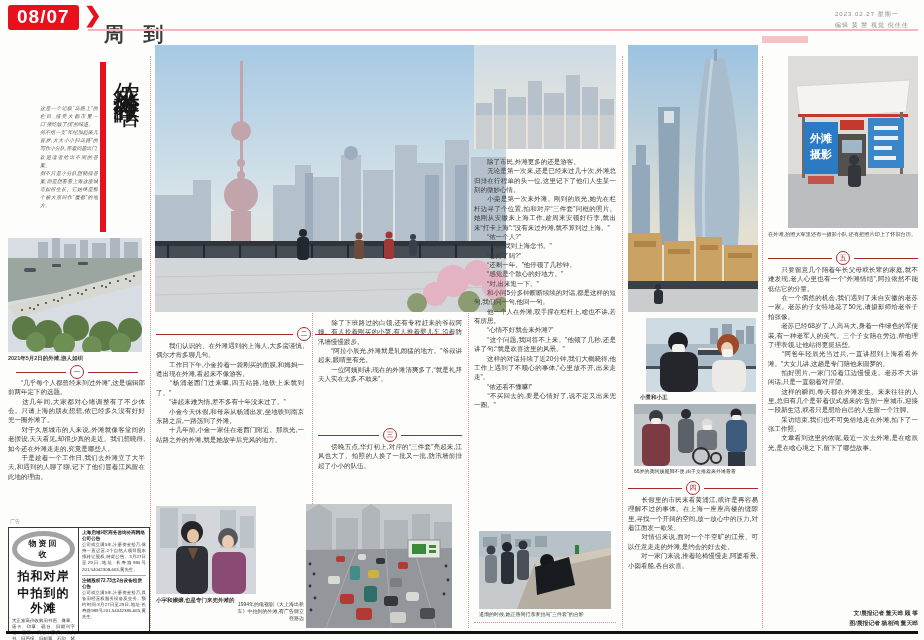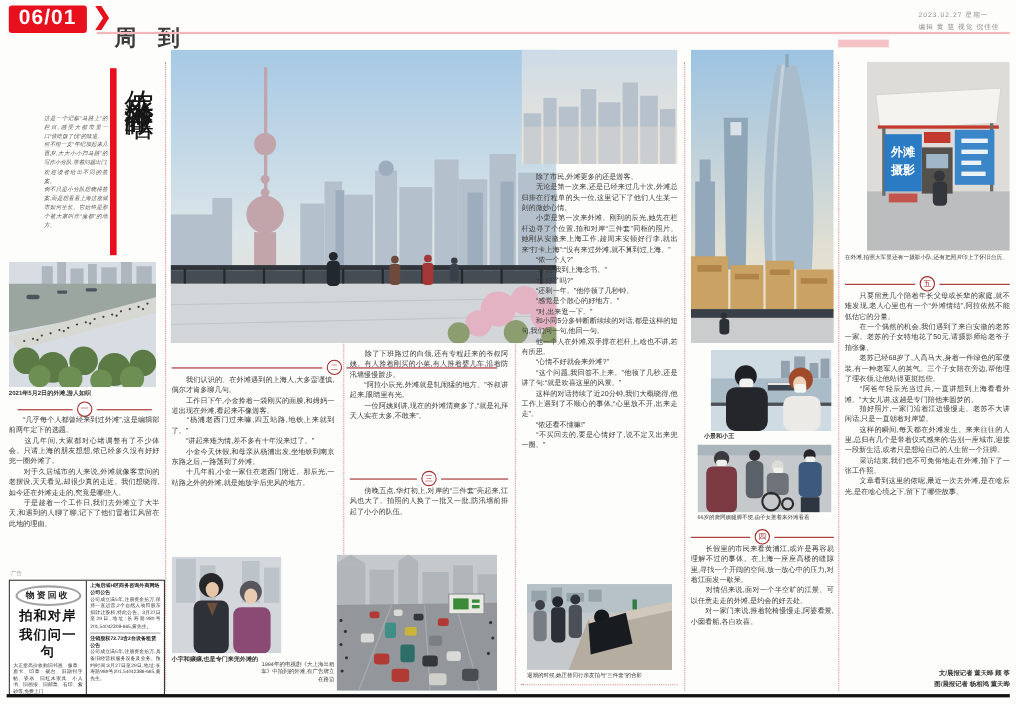--- a/index.html
+++ b/index.html
@@ -34,42 +34,42 @@
                font-size:7px;display:flex;align-items:center;justify-content:center;flex:0 0 auto;background:#fff;}
   .sig{font-size:5.8px;font-weight:bold;color:#3a3a3a;text-align:right;line-height:1.8;white-space:pre-line;}
   
   .ph{overflow:hidden;font-family:Liberation Serif, serif;}
   .ph svg{display:block;width:100%;height:100%;}
   
   .adlabel{font-size:5px;color:#999;}
   .ads{left:8px;top:527px;width:140px;height:103px;border:1px solid #3a3a3a;display:flex;background:#fff;}
   .ad-left{width:50%;border-right:1px solid #3a3a3a;padding:3px 3px 2px;box-sizing:border-box;text-align:center;}
   .ad-right{width:50%;padding:2px 3px;box-sizing:border-box;display:flex;flex-direction:column;gap:2px;}
-  .oval{display:inline-block;border:2px solid #a3a3a3;border-radius:50%;padding:2px 8px;font-size:8px;
+  .oval{display:inline-block;border:5px solid #a3a3a3;border-radius:50%;padding:2px 8px;font-size:8px;
         font-weight:bold;letter-spacing:2px;color:#222;}
   .ad-big{font-size:12px;font-weight:bold;color:#111;letter-spacing:1px;line-height:1.25;margin-top:2px;}
   .ad-small{font-size:4.4px;color:#333;text-align:justify;line-height:1.35;margin-top:2px;}
   .notice{border-bottom:1px solid #aaa;padding-bottom:2px;}
   .notice:last-child{border-bottom:none;}
   .notice-title{font-size:4.6px;font-weight:bold;color:#222;line-height:1.3;}
   .notice-body{font-size:4.4px;color:#333;text-align:justify;line-height:1.4;}
   .footerbar{left:6px;top:631px;width:912px;height:3px;background:#121212;}
 </style>
 </head>
 <body>
 
 <div class="page">
 
   <div class="vsep" style="left:150px"></div>
   <div class="vsep" style="left:312px"></div>
   <div class="vsep" style="left:468px"></div>
   <div class="vsep" style="left:622px"></div>
   <div class="vsep" style="left:762px"></div>
 
-  <div class="abs pgnum">06/01</div>
+  <div class="abs pgnum">08/07</div>
   <div class="abs chev">❯</div>
   <div class="abs brand">周 到</div>
   <div class="abs pinkline"></div>
   <div class="abs pinkstub"></div>
   <div class="abs dateblock">2023.02.27 星期一
 编辑 黄 慧  视觉 倪佳佳</div>
 
   <div class="abs redbar"></div>
   <div class="abs headline">侬来外滩做啥</div>
   <div class="abs intro">这是一个记叙“马路上”的栏目,感受大都市里一口“侬吃饭了伐”的味道。
@@ -322,21 +322,21 @@
   <div class="abs body" style="left:8px;top:378px;width:137px;height:138px">　　“几乎每个人都曾经来到过外滩”,这是编辑部前两年定下的选题。
 　　这几年间,大家都对心绪调整有了不少体会。只请上海的朋友想想,侬已经多久没有好好兜一圈外滩了。
 　　对于久居城市的人来说,外滩就像客堂间的老摆设,天天看见,却很少真的走近。我们想晓得,如今还在外滩走走的,究竟是哪些人。
 　　于是趁着一个工作日,我们去外滩立了大半天,和遇到的人聊了聊,记下了他们冒着江风留在此地的理由。</div>
 
   <div class="abs adlabel" style="left:10px;top:518px">广告</div>
   <div class="abs ads">
     <div class="ad-left">
       <span class="oval">物资回收</span>
       <div class="ad-big">拍和对岸</div>
-      <div class="ad-big">我们问一句</div>
+      <div class="ad-big">中拍到的外滩</div>
       <div class="ad-small">大正堂高价收购旧书画、像章、唐卡、印章、砚台、旧期刊字帖、瓷器、旧红木家具、小人书、旧画报、旧邮票、石印、紫砂等,免费上门</div>
       
       
     </div>
     <div class="ad-right">
       <div class="notice">
         <div class="notice-title">上海启域H区商务咨询外商网络公司公告</div>
         <div class="notice-body">公司成立满5年,注册资金拾万,保持一直运营,2个自然人项目股东拟转让股权,特此公告。3月27日至29日,地址:长寿路980号201,54042308-665,黄先生。</div>
       </div>
       <div class="notice">

